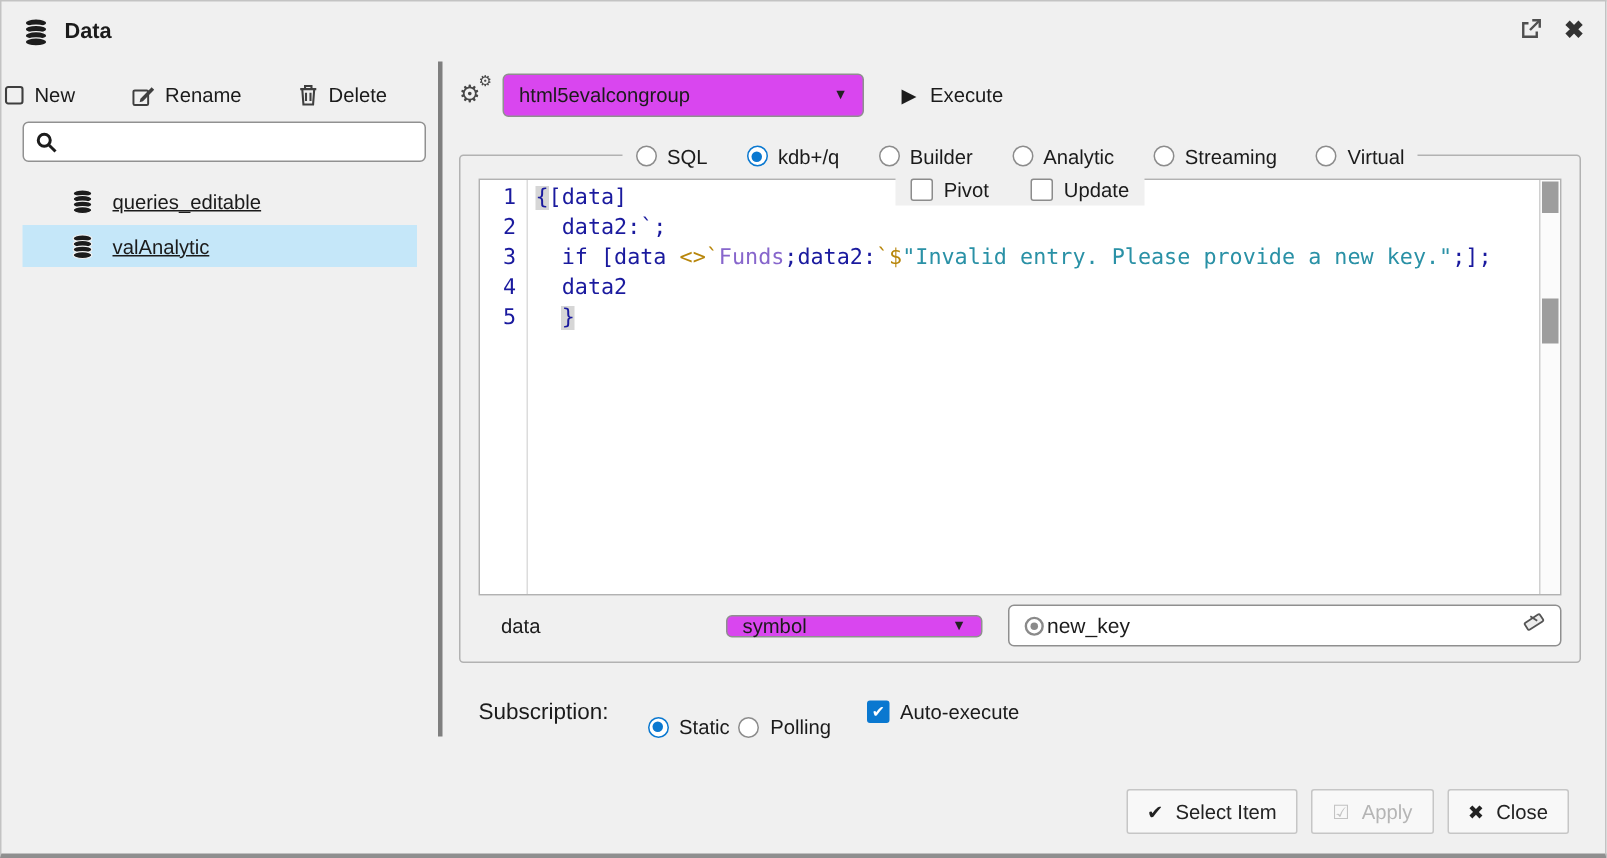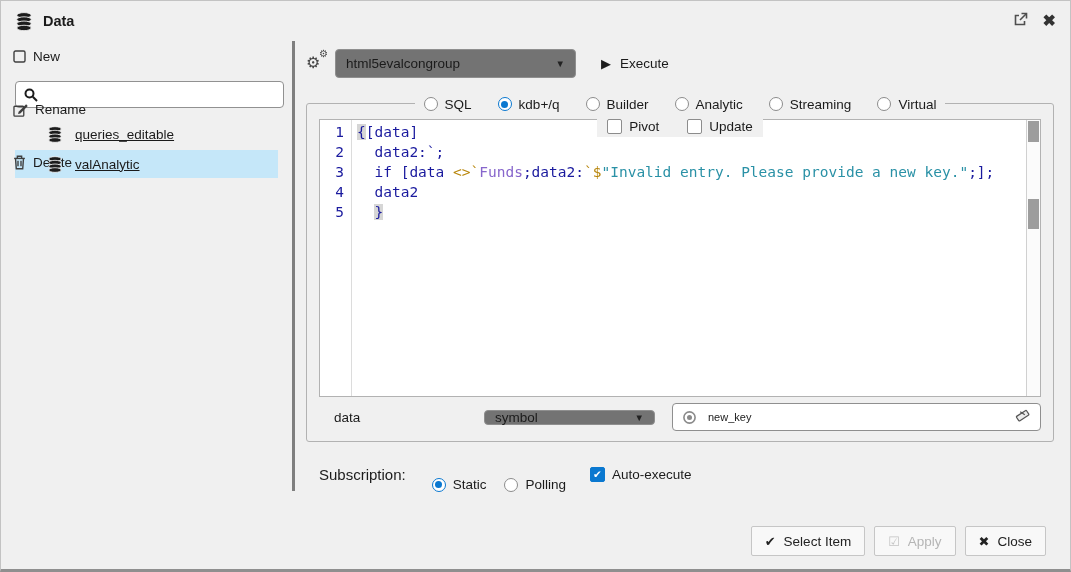--- a/index.html
+++ b/index.html
@@ -9,38 +9,38 @@
     font-family:"Liberation Sans",sans-serif;color:#1b1b1b;overflow:hidden;
   }
   .titlebar{height:40px;display:flex;align-items:center;padding:0 14px;}
   .title{font-weight:bold;font-size:14.5px;margin-left:10px;}
   .tb-right{margin-left:auto;display:flex;gap:15px;align-items:center;}
   .tb-ic{cursor:pointer;color:#3d3d3d;line-height:1;}
   .close-x{font-size:16px;font-weight:bold;color:#333;}
 
   .main{display:flex;}
   .sidebar{width:291px;flex:none;padding-top:8px;}
-  .side-actions{display:flex;gap:38px;margin-left:12px;height:22px;align-items:flex-start;flex-direction:column;}
+  .side-actions{display:flex;gap:38px;margin-left:2px;height:22px;align-items:flex-end;}
   .action-btn{display:flex;align-items:center;gap:7px;font-size:13.5px;cursor:pointer;}
   .searchbox{margin:10px 0 0 14px;width:269px;height:27px;background:#fff;border:1px solid #919191;
     border-radius:4px;display:flex;align-items:center;padding:0 8px;box-sizing:border-box;}
   .searchbox input{border:none;outline:none;flex:1;font-size:13px;margin-left:6px;background:transparent;}
   .obj-list{list-style:none;margin:12px 14px 0 14px;padding:0;text-decoration:underline;}
   .obj-item{height:28px;display:flex;align-items:center;gap:12px;padding-left:32px;font-size:13.5px;
     margin-bottom:2px;cursor:pointer;}
   .obj-item.selected{background:#c5e7f9;}
 
   .vdivider{width:3px;background:#7f7f7f;height:450px;flex:none;}
 
   .content{flex:1;padding:4px 16px 0 11px;position:relative;}
   .conn-row{display:flex;align-items:center;height:32px;margin-top:2px;}
   .gear{position:relative;width:27px;height:24px;cursor:pointer;flex:none;}
   .gear .g1{position:absolute;left:0;top:2px;font-size:16px;color:#474747;}
   .gear .g2{position:absolute;left:13px;top:-3px;font-size:10px;color:#474747;}
-  .selectbox{height:29px;border:1px solid #8f8f8f;border-radius:4px;background:#737373;display:flex;
+  .selectbox{height:29px;border:1px solid #8f8f8f;border-radius:4px;background:#d946ef;display:flex;
     align-items:center;padding:0 10px;font-size:13.5px;box-sizing:border-box;cursor:pointer;}
   .conn-select{width:241px;margin-left:2px;}
   .caret{margin-left:auto;font-size:9.5px;color:#222;}
   .execute-btn{display:flex;align-items:center;gap:9px;margin-left:25px;font-size:13.5px;cursor:pointer;}
   .play{font-size:13px;color:#1c1c1c;}
 
   .fieldset{margin-top:24px;border:1px solid #b2b2b2;border-radius:3px;height:339px;position:relative;
     padding:0 12px;box-sizing:border-box;}
   .modes-row{position:absolute;top:-11px;left:8px;right:8px;display:flex;align-items:center;flex-direction:column;}
   .modes-group{display:flex;gap:26px;background:#f0f0f0;padding:0 9px;align-items:center;height:22px;}
@@ -68,26 +68,26 @@
   .vscroll{width:13px;flex:none;border-left:1px solid #d0d0d0;position:relative;background:#fbfbfb;}
   .thumb{position:absolute;left:1px;right:1px;background:#9d9d9d;cursor:pointer;}
   .thumb.t1{top:1px;height:21px;}
   .thumb.t2{top:79px;height:30px;}
 
   .param-row{display:flex;align-items:center;margin-top:6px;height:28px;}
   .param-name{font-size:13.5px;width:165px;padding-left:15px;box-sizing:border-box;flex:none;}
   .param-select{width:171px;height:15px;flex:none;}
   .param-input{flex:1;height:28px;border:1px solid #8f8f8f;border-radius:4px;background:#fff;display:flex;
     align-items:center;padding:0 9px;box-sizing:border-box;margin-left:17px;}
-  .pi-text{font-size:11px;margin-left:11px;}
+  .pi-text{font-size:14px;margin-left:1px;}
   .eraser{margin-left:auto;cursor:pointer;}
 
   .sub-row{display:flex;align-items:center;margin-top:18px;padding-left:13px;height:28px;}
   .sub-label{font-size:15px;margin-right:26px;}
-  .sub-opts{display:flex;gap:18px;align-items:center;margin-top:21px;}
+  .sub-opts{display:flex;gap:6px;align-items:center;margin-top:21px;}
   .auto-exec{margin-left:24px;}
   .maxrows{margin-left:auto;display:flex;align-items:center;gap:4px;margin-right:16px;}
   .maxrows span{font-size:13.5px;}
   .maxrows input{width:72px;height:23px;border:1px solid #8f8f8f;font-size:13.5px;padding:0 4px;
     box-sizing:content-box;outline:none;}
 
   .footer{display:flex;justify-content:flex-end;gap:9px;margin-top:38px;margin-right:8px;}
   .btn{height:30px;display:flex;align-items:center;gap:8px;padding:0 13px;background:#f8f8f8;
     border:1px solid #c6c6c6;border-radius:2px;font-size:13.5px;color:#222;cursor:pointer;}
   .btn .ic{font-size:13px;line-height:1;}

